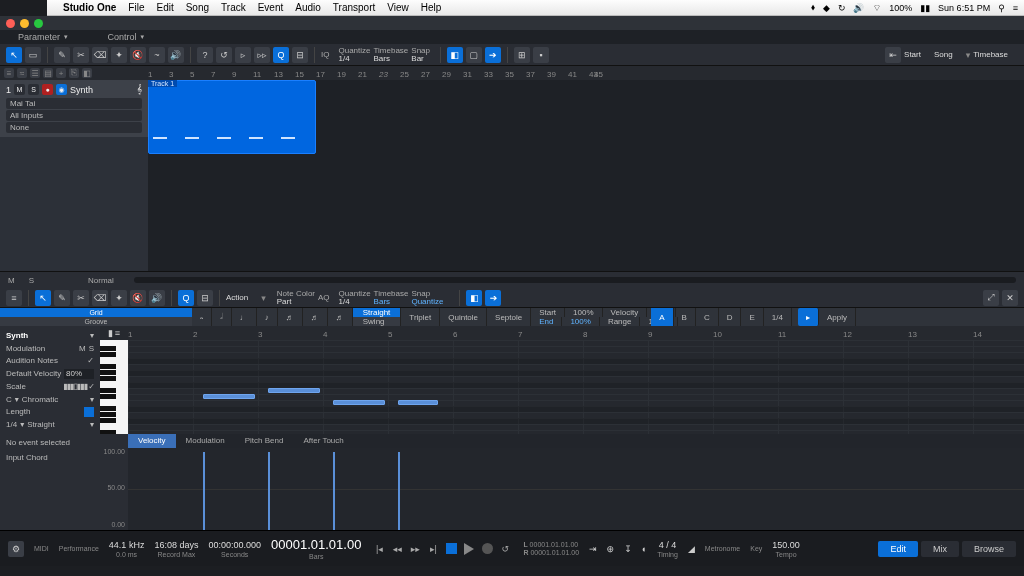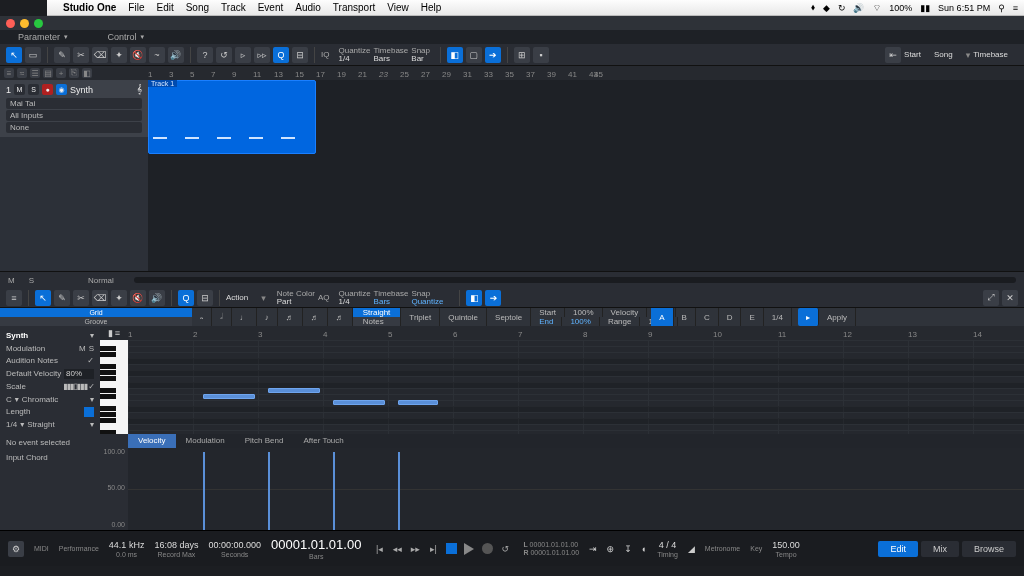--- a/index.html
+++ b/index.html
@@ -323,21 +323,21 @@
   </div>
   <div class="cell">𝅝</div>
   <div class="cell">𝅗𝅥</div>
   <div class="cell">♩</div>
   <div class="cell">♪</div>
   <div class="cell">♬</div>
   <div class="cell">♬</div>
   <div class="cell">♬</div>
   <div style="display:flex;flex-direction:column;height:100%;border-right:1px solid #222">
     <div class="tab active" style="height:9px">Straight</div>
-    <div class="tab" style="height:9px;background:#363a42">Notes</div>
+    <div class="tab" style="height:9px;background:#363a42">Swing</div>
   </div>
   <div class="cell">Triplet</div>
   <div class="cell">Quintole</div>
   <div class="cell">Septole</div>
   <div style="display:flex;flex-direction:column;height:100%;width:120px">
     <div style="display:flex;height:9px">
         <span class="cell" style="flex:1">Start</span>
         <span class="cell">100%</span>
         <span class="cell" style="flex:1">Velocity</span>
         <span class="cell">0%</span>

